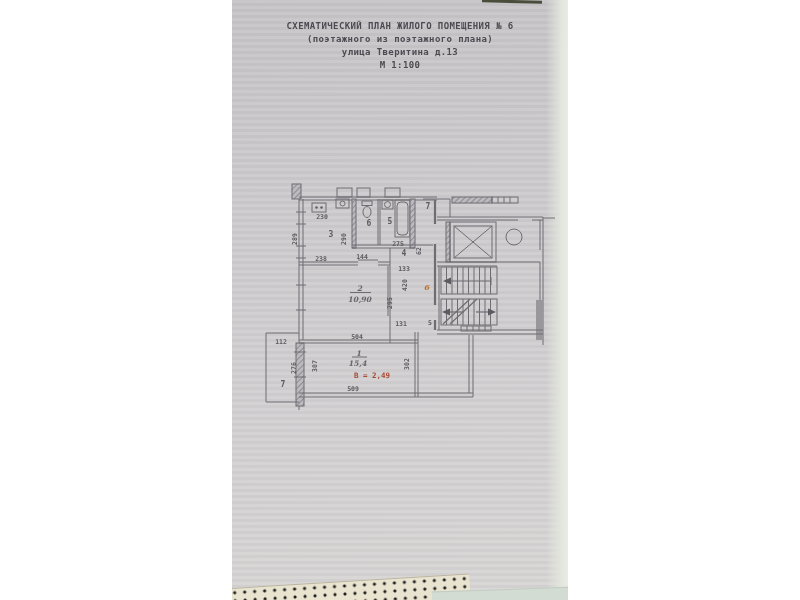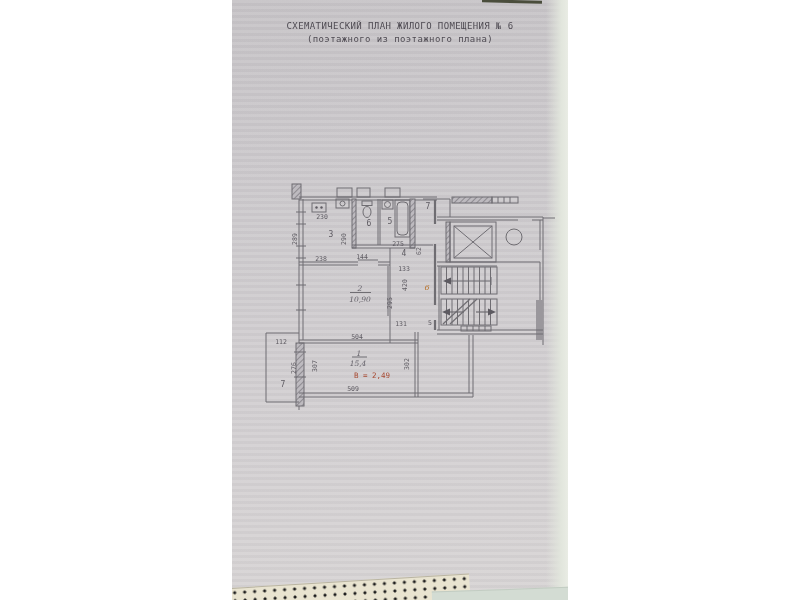--- a/index.html
+++ b/index.html
@@ -1,17 +1,17 @@
 <!DOCTYPE html>
 <html><head>
 <meta charset="utf-8">
 <style>
   html,body{margin:0;padding:0;background:#ffffff;}
   .stage{position:relative;width:732px;height:600px;background:#ffffff;overflow:hidden;
-         font-family:"DejaVu Sans Mono", monospace;}
+         font-family:"DejaVu Sans Mono", monospace;font-weight:bold;}
   
   .photo{position:absolute;left:232px;top:0;width:336px;height:600px;overflow:hidden;
          background:linear-gradient(175deg,#c7c4c7 0%,#cecbce 35%,#d4d1d3 70%,#d8d5d5 100%);}
   .photo .texture{position:absolute;inset:0;
          background:repeating-linear-gradient(180deg, rgba(255,255,255,0.05) 0 3px, rgba(110,105,115,0.05) 3px 6px);}
   .paper-right-light{position:absolute;top:0;right:0;width:22px;height:100%;
          background:linear-gradient(90deg, rgba(230,235,226,0) 0%, #e2e6dd 70%, #e9ece4 100%);}
   .dark-sliver{position:absolute;top:0;right:26px;width:60px;height:3px;background:#4a4d3c;transform:rotate(1.5deg);}
   .fabric{position:absolute;bottom:-8px;left:-12px;width:250px;height:26px;background:#e9e4d0;
          background-image:radial-gradient(circle, #1d1d1d 1.3px, transparent 1.8px);
@@ -33,20 +33,22 @@
 
 <div class="stage">
   <div class="photo">
     <div class="texture"></div>
     <div class="paper-right-light"></div>
     <div class="dark-sliver"></div>
 
     <div class="hdr">
       <div>СХЕМАТИЧЕСКИЙ ПЛАН ЖИЛОГО ПОМЕЩЕНИЯ № 6</div>
       <div>(поэтажного из поэтажного плана)</div>
+      <div>улица Тверитина д.13</div>
+      <div>М 1:100</div>
     </div>
 
     <svg class="plan-svg" viewBox="255 180 300 240">
       <defs>
         <pattern id="hat" width="4" height="4" patternUnits="userSpaceOnUse" patternTransform="rotate(45)">
           <rect width="4" height="4" fill="#bdbabf"></rect>
           <line x1="0" y1="0" x2="0" y2="4" stroke="#7a777d" stroke-width="1.4"></line>
         </pattern>
       </defs>
 

